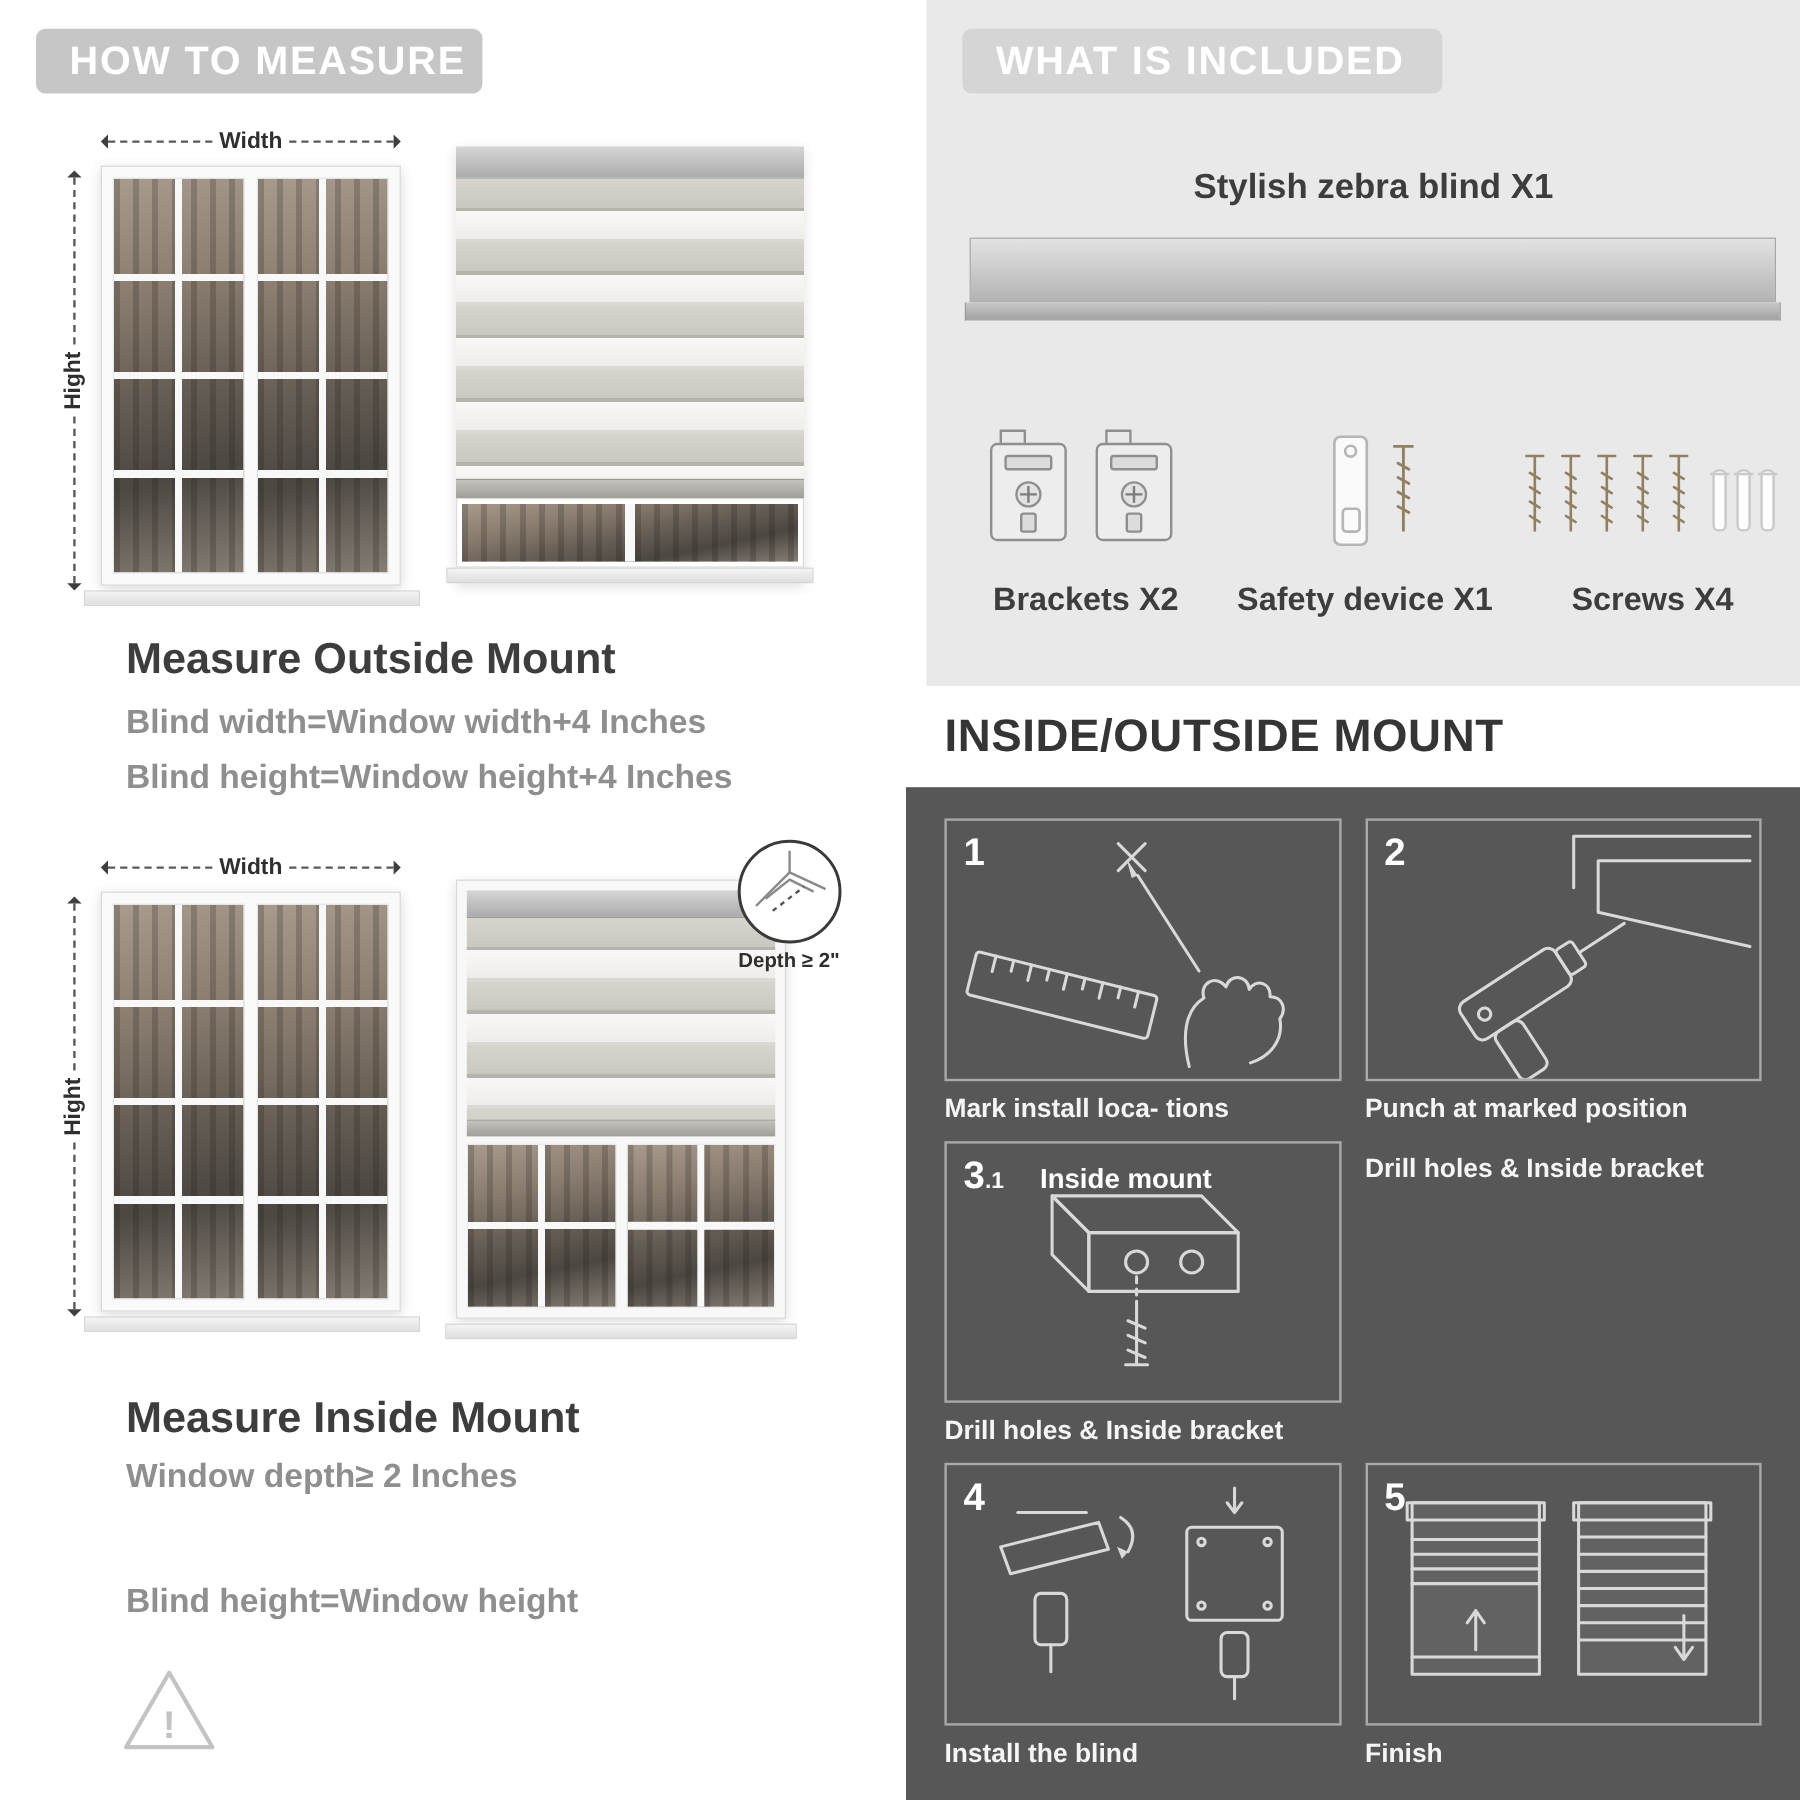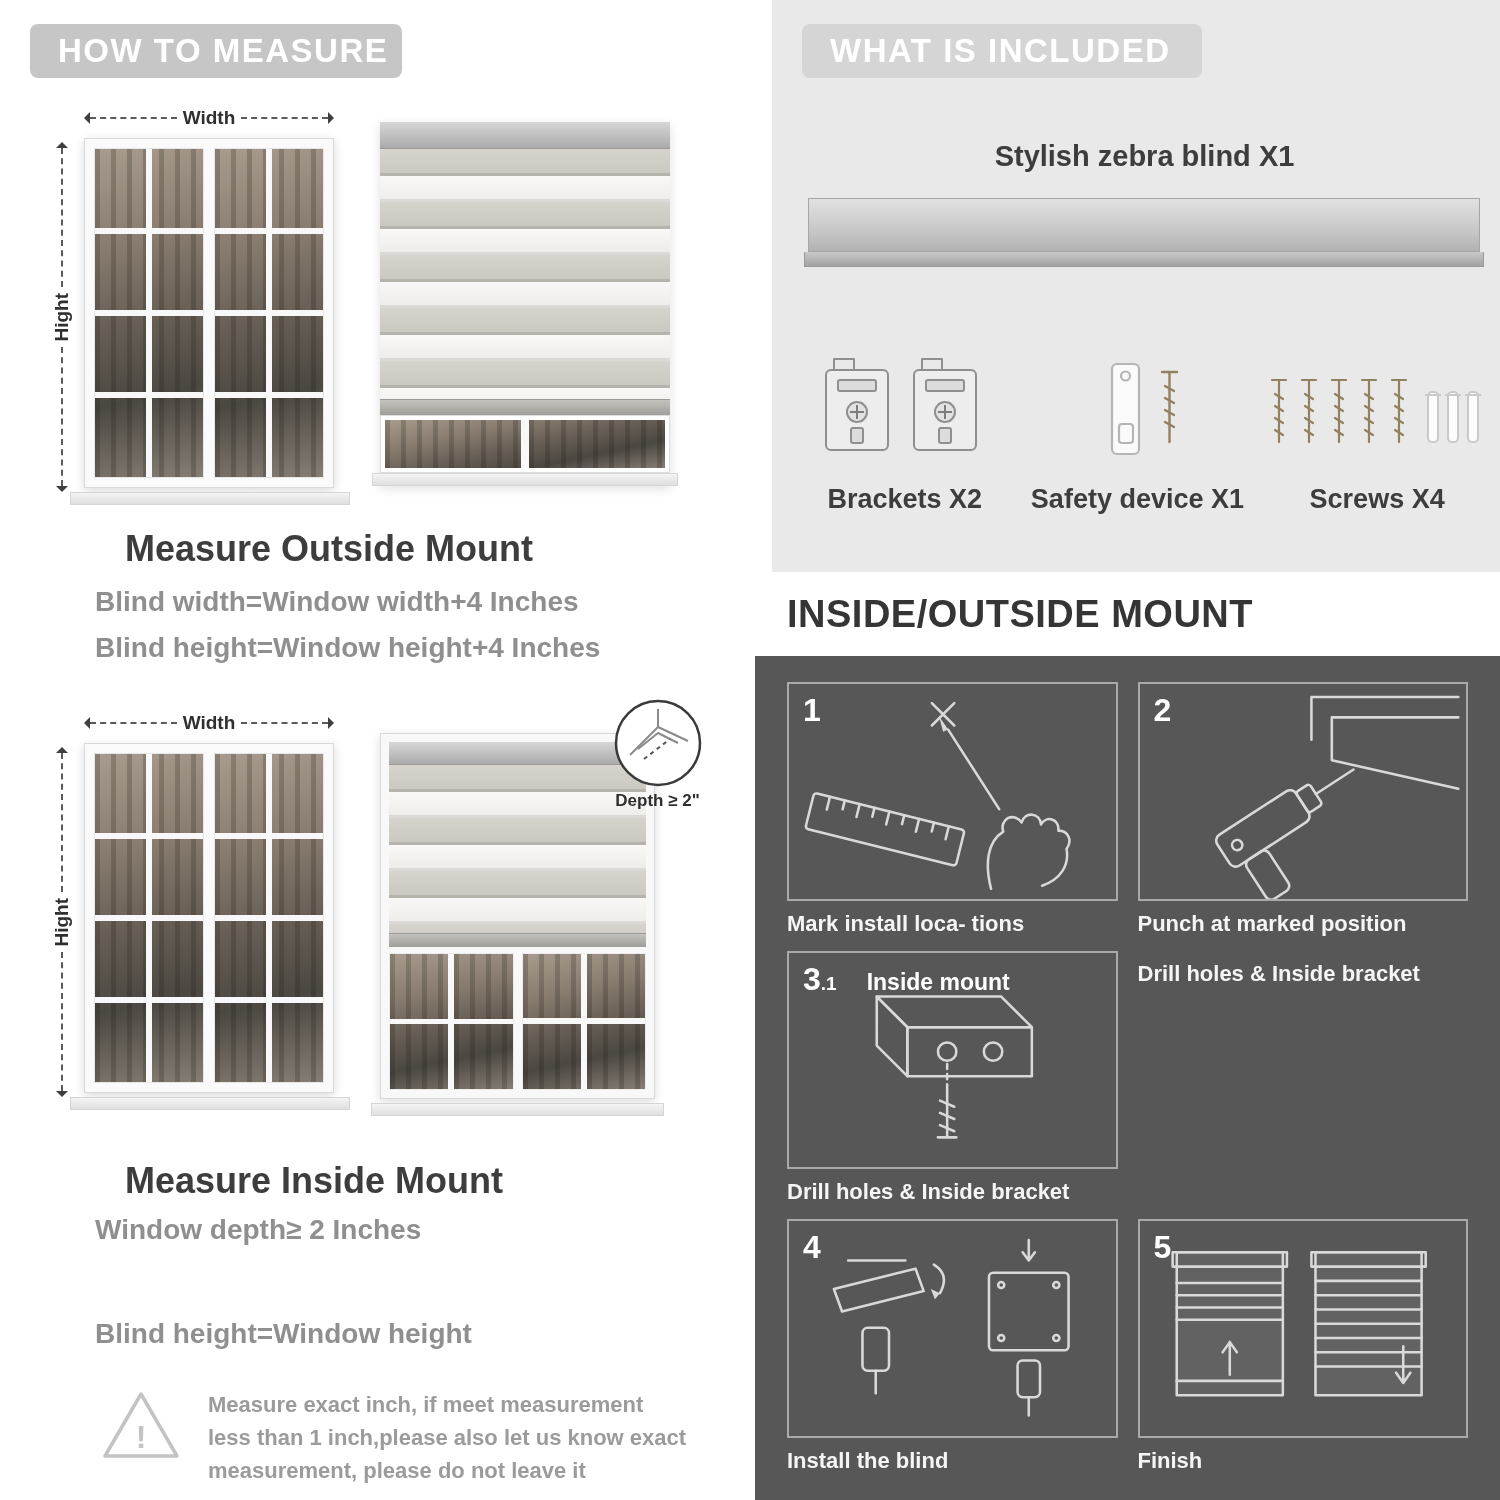--- a/index.html
+++ b/index.html
@@ -74,24 +74,24 @@
   .sash2{flex:1;border:1px solid #ececec;background:
     linear-gradient(to right, transparent calc(50% - 3px), #f8f8f8 calc(50% - 3px) calc(50% + 3px), transparent 0),
     linear-gradient(to bottom, transparent calc(50% - 3px), #f8f8f8 calc(50% - 3px) calc(50% + 3px), transparent 0),
     var(--photo);}
   .blindfig2 .sill{position:relative;left:-9px;width:293px;height:13px;margin-top:4px;}
 
   .depth{position:absolute;left:540px;top:2px;width:135px;text-align:center;}
   .depth svg{display:block;margin:0 auto;}
   .depth-label{margin-top:2px;font-size:17px;font-weight:700;color:#2f2f2f;white-space:nowrap;}
 
-  .sec-title{position:absolute;left:105px;font-size:36px;font-weight:700;color:#3d3d3d;margin-left:20px;}
+  .sec-title{position:absolute;left:105px;font-size:36px;font-weight:700;color:#3d3d3d;}
   .t-outside{top:528px;}
   .t-inside{top:1160px;}
-  .formula{position:absolute;left:95px;font-size:28px;font-weight:700;color:#8f8f8f;white-space:nowrap;}
+  .formula{position:absolute;left:105px;font-size:28px;font-weight:700;color:#8f8f8f;white-space:nowrap;}
   .f1{top:586px;} .f2{top:632px;}
   .f3{top:1214px;} .f4{top:1266px;} .f5{top:1318px;}
 
   .warning{position:absolute;left:100px;top:1388px;width:600px;display:flex;gap:26px;align-items:flex-start;}
   .warn-text{width:480px;font-size:22px;font-weight:600;color:#9b9b9b;line-height:33px;}
 
   
   .right-col{position:absolute;left:755px;top:0;width:745px;height:1500px;}
   .included{position:absolute;left:17px;top:0;width:745px;height:572px;background:#e9e9e9;}
   .banner-right{left:30px;top:24px;width:400px;height:54px;background:#d5d5d5;}
@@ -225,21 +225,20 @@
 
     <div class="sec-title t-inside">Measure Inside Mount</div>
     <div class="formula f3">Window depth≥ 2 Inches</div>
     <div class="formula f5">Blind height=Window height</div>
 
     <div class="warning">
       <svg width="82" height="74" viewBox="0 0 82 74">
         <path d="M41 6 L77 68 H5 Z" fill="none" stroke="#c3c3c3" stroke-width="3.5" stroke-linejoin="round"></path>
         <text x="41" y="60" font-size="32" font-weight="bold" fill="#c3c3c3" text-anchor="middle">!</text>
       </svg>
-      <div class="warn-text">Measure exact inch, if meet measurement less than 1 inch,please also let us know exact measurement, please do not leave it</div>
     </div>
   </div>
 
   <div class="right-col">
 
     <div class="included">
       <div class="banner banner-right">
         <span>WHAT IS INCLUDED</span>
       </div>
 

